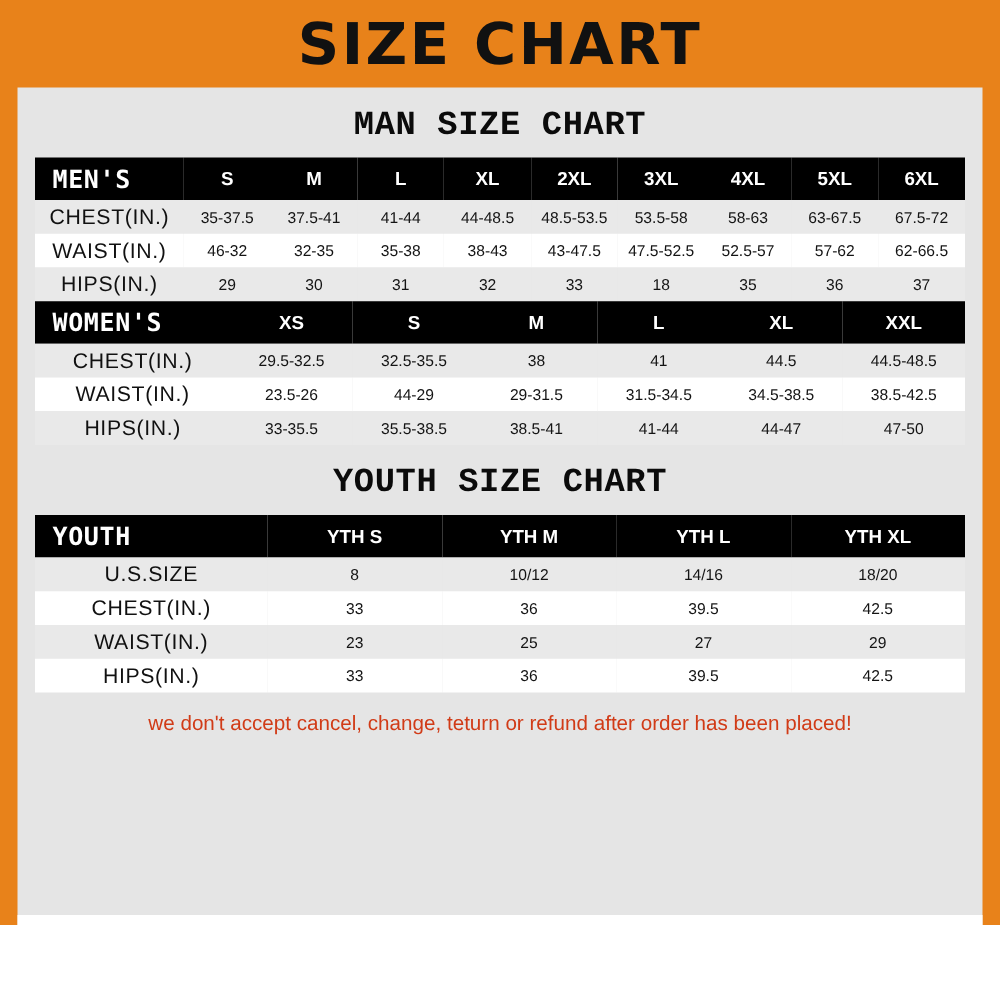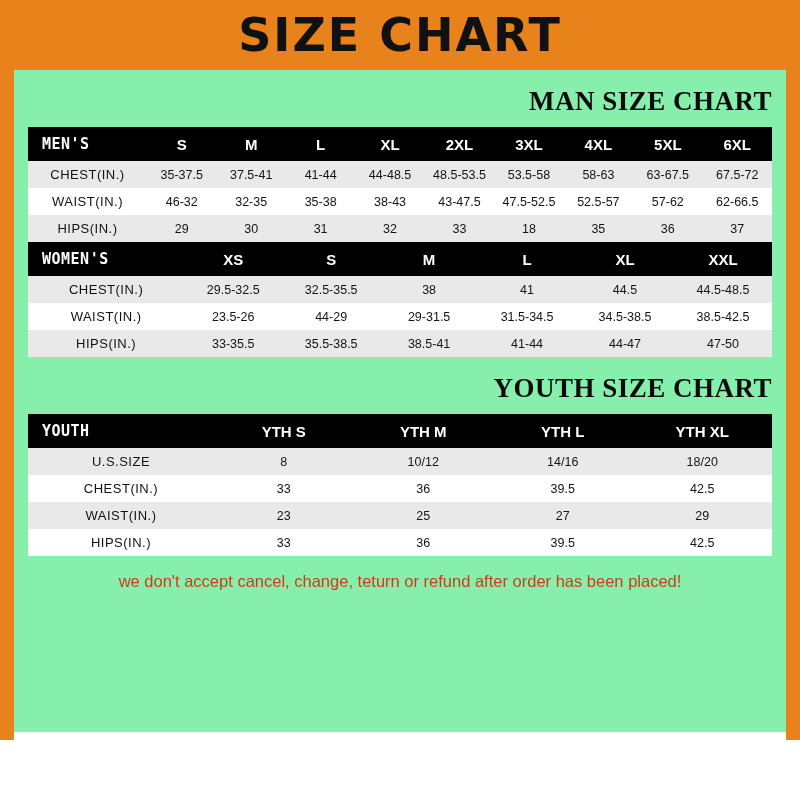--- a/index.html
+++ b/index.html
@@ -10,21 +10,21 @@
     width: 800px;
     height: 800px;
     background: #ffffff;
     font-family: "Liberation Sans", sans-serif;
     overflow: hidden;
   }
   .page {
     position: relative;
     width: 800px;
     height: 740px;
-    background: #86efac;
+    background: #e5e5e5;
     box-sizing: border-box;
     border-left: 14px solid #e8821a;
     border-right: 14px solid #e8821a;
   }
   .banner {
     height: 70px;
     background: #e8821a;
     display: flex;
     align-items: center;
     justify-content: center;
@@ -36,22 +36,22 @@
     font-size: 46px;
     letter-spacing: 2px;
     color: #111111;
     line-height: 1;
     text-align: center;
   }
   .content {
     padding: 0 14px;
   }
   .section-title {
-    text-align: right;
-    font-family: Liberation Serif, serif;
+    text-align: center;
+    font-family: Liberation Mono, monospace;
     font-weight: bold;
     font-size: 27px;
     color: #0b0b0b;
     margin: 16px 0 10px 0;
     letter-spacing: 0.5px;
   }
   table.size-table {
     width: 100%;
     border-collapse: collapse;
     table-layout: fixed;
@@ -72,32 +72,32 @@
     font-weight: bold;
     height: 34px;
     font-size: 15px;
   }
   table.size-table thead th.corner {
     text-align: left;
     padding-left: 14px;
     font-family: "DejaVu Sans Mono", monospace;
     font-weight: bold;
     letter-spacing: 0.5px;
-    font-size: 15px;
+    font-size: 20px;
   }
   table.size-table tbody tr.row-light td {
     background: #e9e9e9;
   }
   table.size-table tbody tr.row-white td {
     background: #ffffff;
   }
   table.size-table tbody td.rowhead {
     font-family: "Liberation Sans", sans-serif;
     letter-spacing: 0.5px;
-    font-size: 13px;
+    font-size: 17px;
     color: #111111;
   }
   
   .men-table col.c0 { width: 16%; }
   .women-table col.c0 { width: 21%; }
   .youth-table col.c0 { width: 25%; }
 
   .footer-note {
     margin-top: 14px;
     padding: 0 10px;

